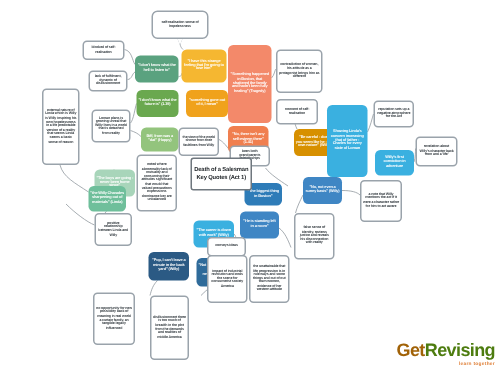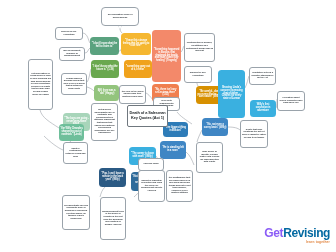--- a/index.html
+++ b/index.html
@@ -66,22 +66,22 @@
   #brand{
     position:absolute;
     right:6px;bottom:8px;
     text-align:right;
     user-select:none;
   }
   #brand .wordmark{
     font-size:12px;font-weight:700;letter-spacing:-0.4px;
     white-space:nowrap;
   }
-  #brand .get{color:#8b5cf6;}
-  #brand .revising{color:#0369a1;}
+  #brand .get{color:#a16207;}
+  #brand .revising{color:#4d7c0f;}
   #brand .tagline{
     font-size:3.2px;color:#e0823c;letter-spacing:0.2px;
     margin-top:0.5px;font-weight:600;
   }
 </style>
 </head>
 <body>
 
 <div id="canvas">
 

